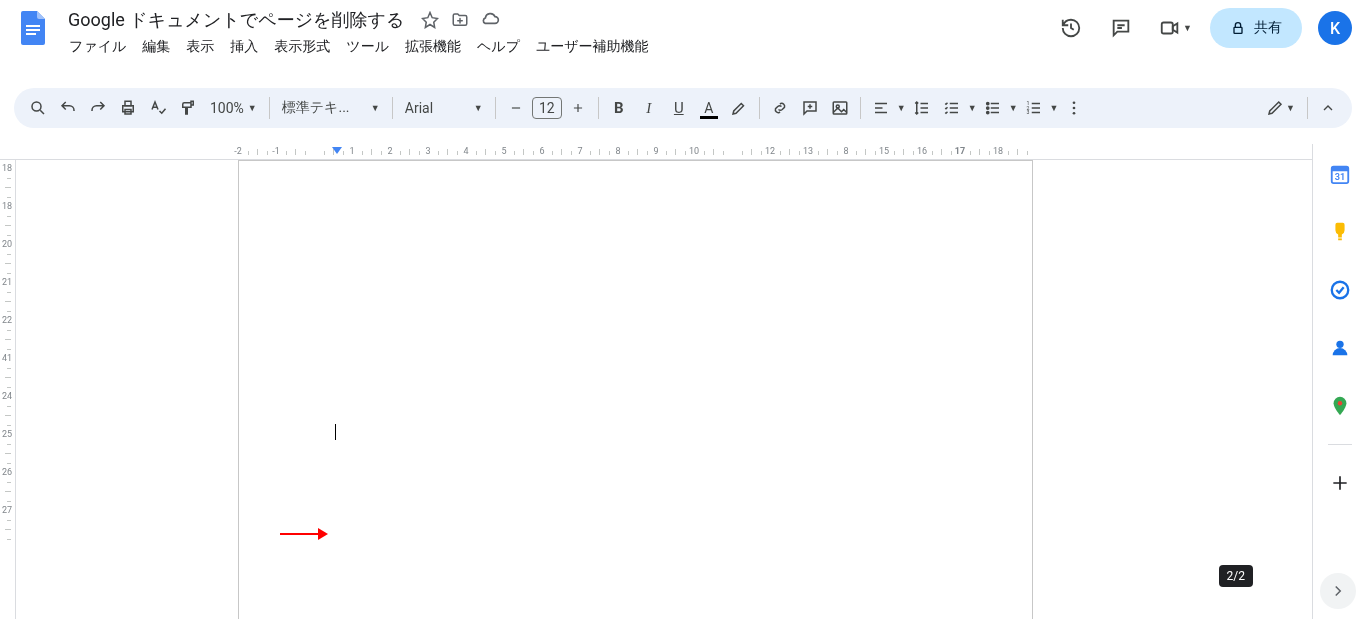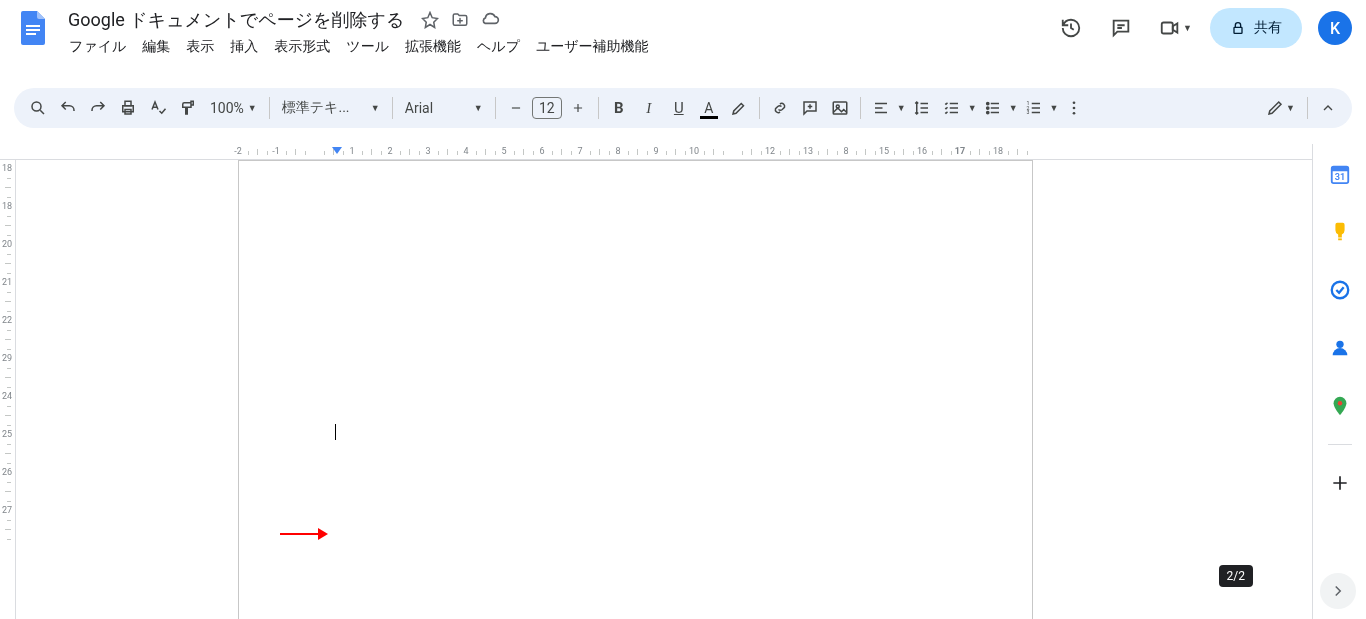--- a/index.html
+++ b/index.html
@@ -419,21 +419,21 @@
           <div style="position: absolute; top: 103px; left: 5px; height: 1px; width: 6px; background: rgb(196, 199, 197);"></div>
           <div style="position: absolute; top: 112.5px; left: 7px; height: 1px; width: 4px; background: rgb(196, 199, 197);"></div>
           <div class="v-tick" style="top: 122px;">21</div>
           <div style="position: absolute; top: 131.5px; left: 7px; height: 1px; width: 4px; background: rgb(196, 199, 197);"></div>
           <div style="position: absolute; top: 141px; left: 5px; height: 1px; width: 6px; background: rgb(196, 199, 197);"></div>
           <div style="position: absolute; top: 150.5px; left: 7px; height: 1px; width: 4px; background: rgb(196, 199, 197);"></div>
           <div class="v-tick" style="top: 160px;">22</div>
           <div style="position: absolute; top: 169.5px; left: 7px; height: 1px; width: 4px; background: rgb(196, 199, 197);"></div>
           <div style="position: absolute; top: 179px; left: 5px; height: 1px; width: 6px; background: rgb(196, 199, 197);"></div>
           <div style="position: absolute; top: 188.5px; left: 7px; height: 1px; width: 4px; background: rgb(196, 199, 197);"></div>
-          <div class="v-tick" style="top: 198px;">29</div>
+          <div class="v-tick" style="top: 198px;">41</div>
           <div style="position: absolute; top: 207.5px; left: 7px; height: 1px; width: 4px; background: rgb(196, 199, 197);"></div>
           <div style="position: absolute; top: 217px; left: 5px; height: 1px; width: 6px; background: rgb(196, 199, 197);"></div>
           <div style="position: absolute; top: 226.5px; left: 7px; height: 1px; width: 4px; background: rgb(196, 199, 197);"></div>
           <div class="v-tick" style="top: 236px;">24</div>
           <div style="position: absolute; top: 245.5px; left: 7px; height: 1px; width: 4px; background: rgb(196, 199, 197);"></div>
           <div style="position: absolute; top: 255px; left: 5px; height: 1px; width: 6px; background: rgb(196, 199, 197);"></div>
           <div style="position: absolute; top: 264.5px; left: 7px; height: 1px; width: 4px; background: rgb(196, 199, 197);"></div>
           <div class="v-tick" style="top: 274px;">25</div>
           <div style="position: absolute; top: 283.5px; left: 7px; height: 1px; width: 4px; background: rgb(196, 199, 197);"></div>
           <div style="position: absolute; top: 293px; left: 5px; height: 1px; width: 6px; background: rgb(196, 199, 197);"></div>

